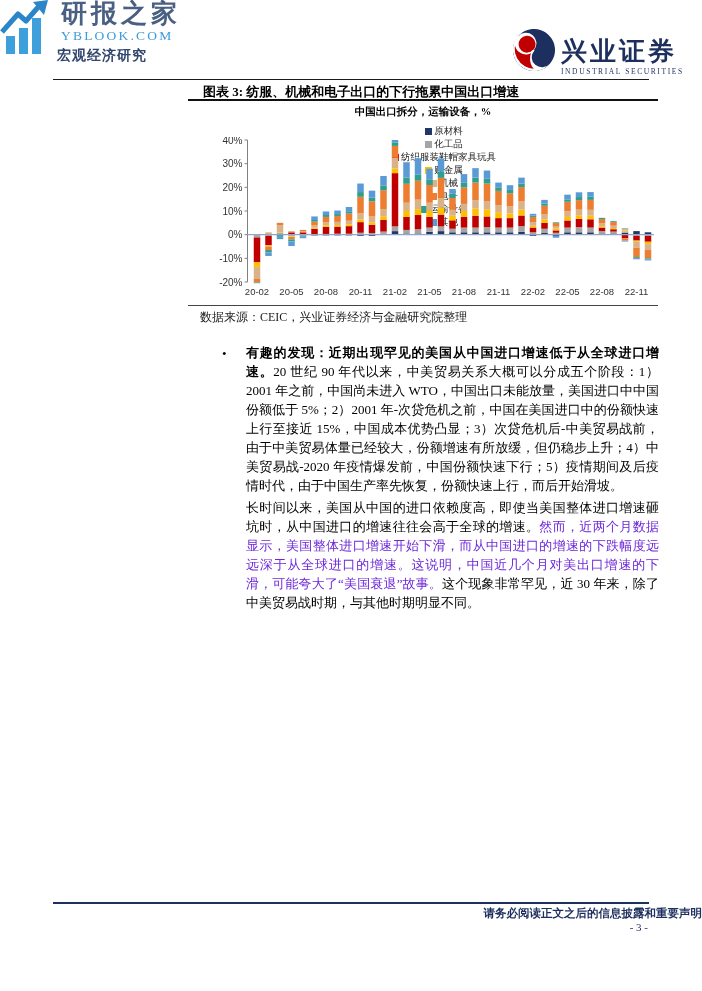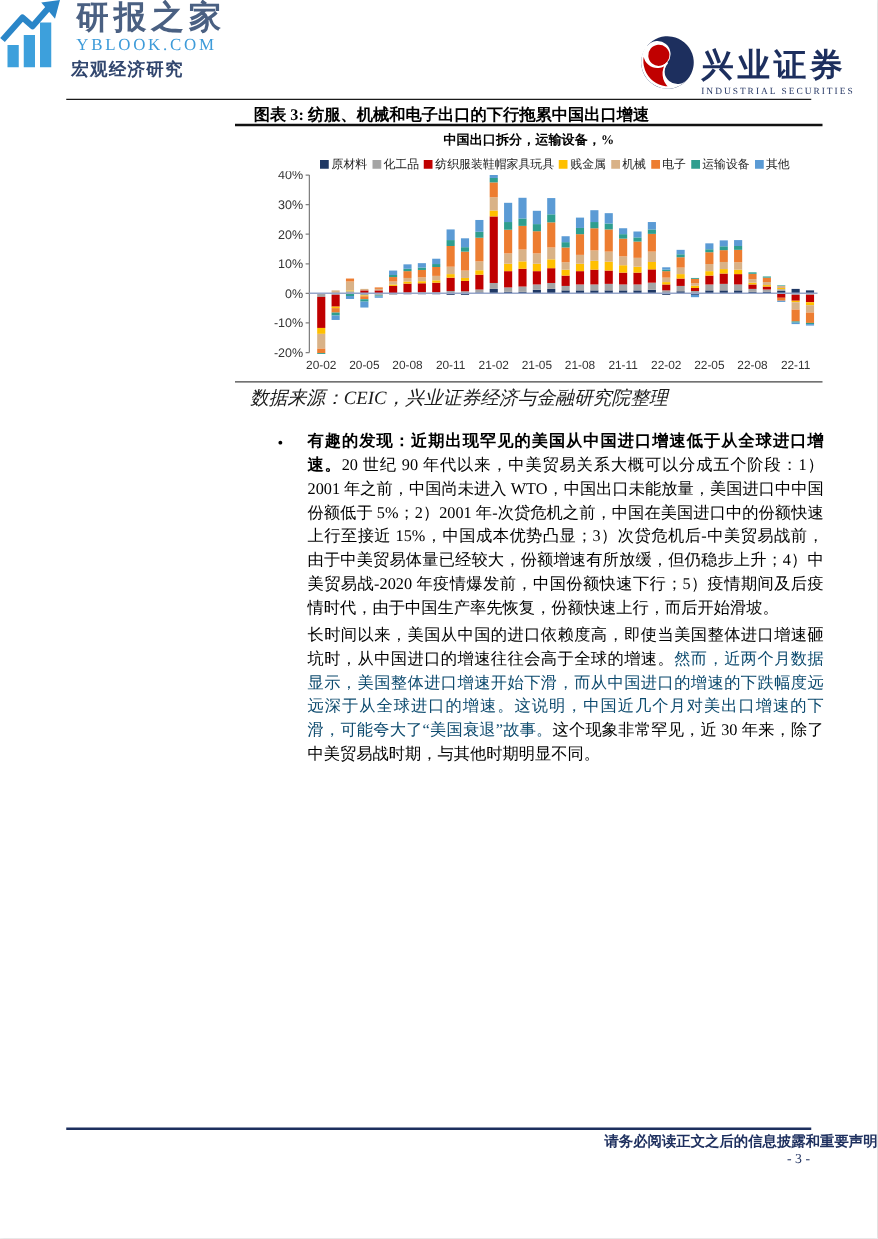--- a/index.html
+++ b/index.html
@@ -13,33 +13,33 @@
   #logo{left:512px;top:28px;display:flex;align-items:flex-end;gap:5px;}
   #logo .cn{font-size:26px;font-weight:bold;color:#1d2f5e;letter-spacing:3px;line-height:26px;}
   #logo .en{font-size:7.5px;color:#1d2f5e;letter-spacing:1.6px;margin-top:2px;}
   #header-rule{left:53px;top:79px;width:596px;height:1px;background:#1a1a1a;}
 
   
   #figure-caption{left:203px;top:83px;width:455px;font-size:13px;font-weight:bold;color:#000;}
   #caption-rule{left:188px;top:99px;width:470px;height:2px;background:#111;}
   #chart-subtitle{left:188px;top:105px;width:470px;text-align:center;font-size:10.5px;font-weight:bold;color:#000;}
   #chart-legend{left:230px;top:125px;width:432px;display:flex;justify-content:center;align-items:center;
-                font-size:9.5px;color:#222;white-space:nowrap;}
+                font-size:9.5px;color:#222;white-space:nowrap;flex-direction:column;}
   .legend-item{display:flex;align-items:center;margin-right:4px;}
   .legend-swatch{width:7px;height:7px;margin-right:2px;display:inline-block;}
   #chart-svg{left:188px;top:137px;}
   #source-rule{left:188px;top:305px;width:470px;height:1px;background:#444;}
-  #source-line{left:200px;top:309px;font-size:15px;font-style:italic;color:#1a1a1a;}
+  #source-line{left:200px;top:309px;font-size:12px;color:#1a1a1a;}
 
   
   #bullet-dot{left:222px;top:346px;font-size:13px;color:#000;}
   #body-text{left:246px;top:343px;width:413px;font-size:13px;line-height:19px;text-align:justify;color:#000;}
   #body-text p{margin:0 0 3px 0;}
   .lead{font-weight:bold;}
-  .red-em{color:#0c4a6e;margin-top:24px;}
+  .red-em{color:#6d28d9;margin-top:24px;}
 
   
   #footer-rule{left:53px;top:902px;width:596px;height:2px;background:#1d2f5e;}
   #footer-disclaimer{left:0;top:906px;width:702px;text-align:right;font-size:11.5px;font-weight:bold;color:#1d2f5e;}
   #page-number{left:600px;top:921px;width:48px;text-align:right;font-size:11px;color:#1d2f5e;}
 
   
   #watermark{left:272px;top:934px;display:flex;gap:9px;}
   #wm-text .wm-cn{font-size:26px;font-weight:bold;color:#4a6082;letter-spacing:4px;line-height:28px;}
   #wm-text .wm-en{font-size:13.5px;font-weight:normal;color:#3d9bd9;letter-spacing:2.2px;}

